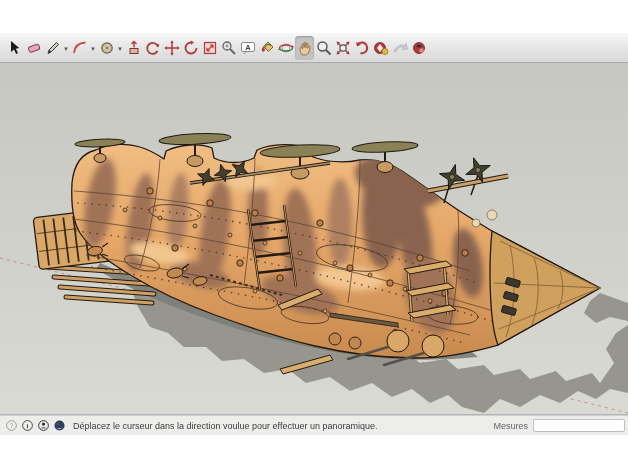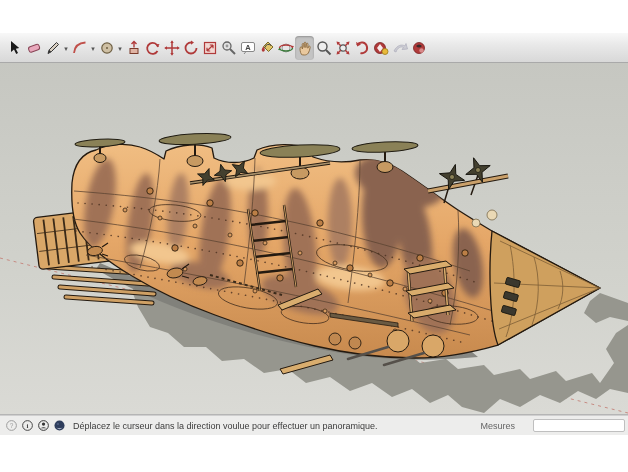--- a/index.html
+++ b/index.html
@@ -30,21 +30,21 @@
   .canvas svg{display:block;}
 
   
   .statusbar{position:absolute;left:0;top:415px;width:628px;height:20px;background:#ededec;
              border-top:1px solid #cfcfcf;box-sizing:border-box;
              display:flex;align-items:center;font-size:9px;color:#3c3c3c;}
   .status-icons{display:flex;align-items:center;gap:3px;margin-left:5px;}
   .status-icons span{width:13px;height:13px;display:flex;align-items:center;justify-content:center;}
   .status-msg{margin-left:7px;white-space:nowrap;}
   .spacer{flex:1;}
-  .measure-label{color:#666;margin-right:18px;}
+  .measure-label{color:#666;margin-right:5px;}
   .measure-input{width:92px;height:13px;border:1px solid #bfbfbf;border-radius:2px;
                  background:#fff;font-size:9px;margin-right:3px;padding:0 2px;box-sizing:border-box;}
 
   .bottom-margin{position:absolute;left:0;top:435px;width:628px;height:37px;background:#ffffff;}
 </style>
 </head>
 <body>
 
 <div class="app">
 

